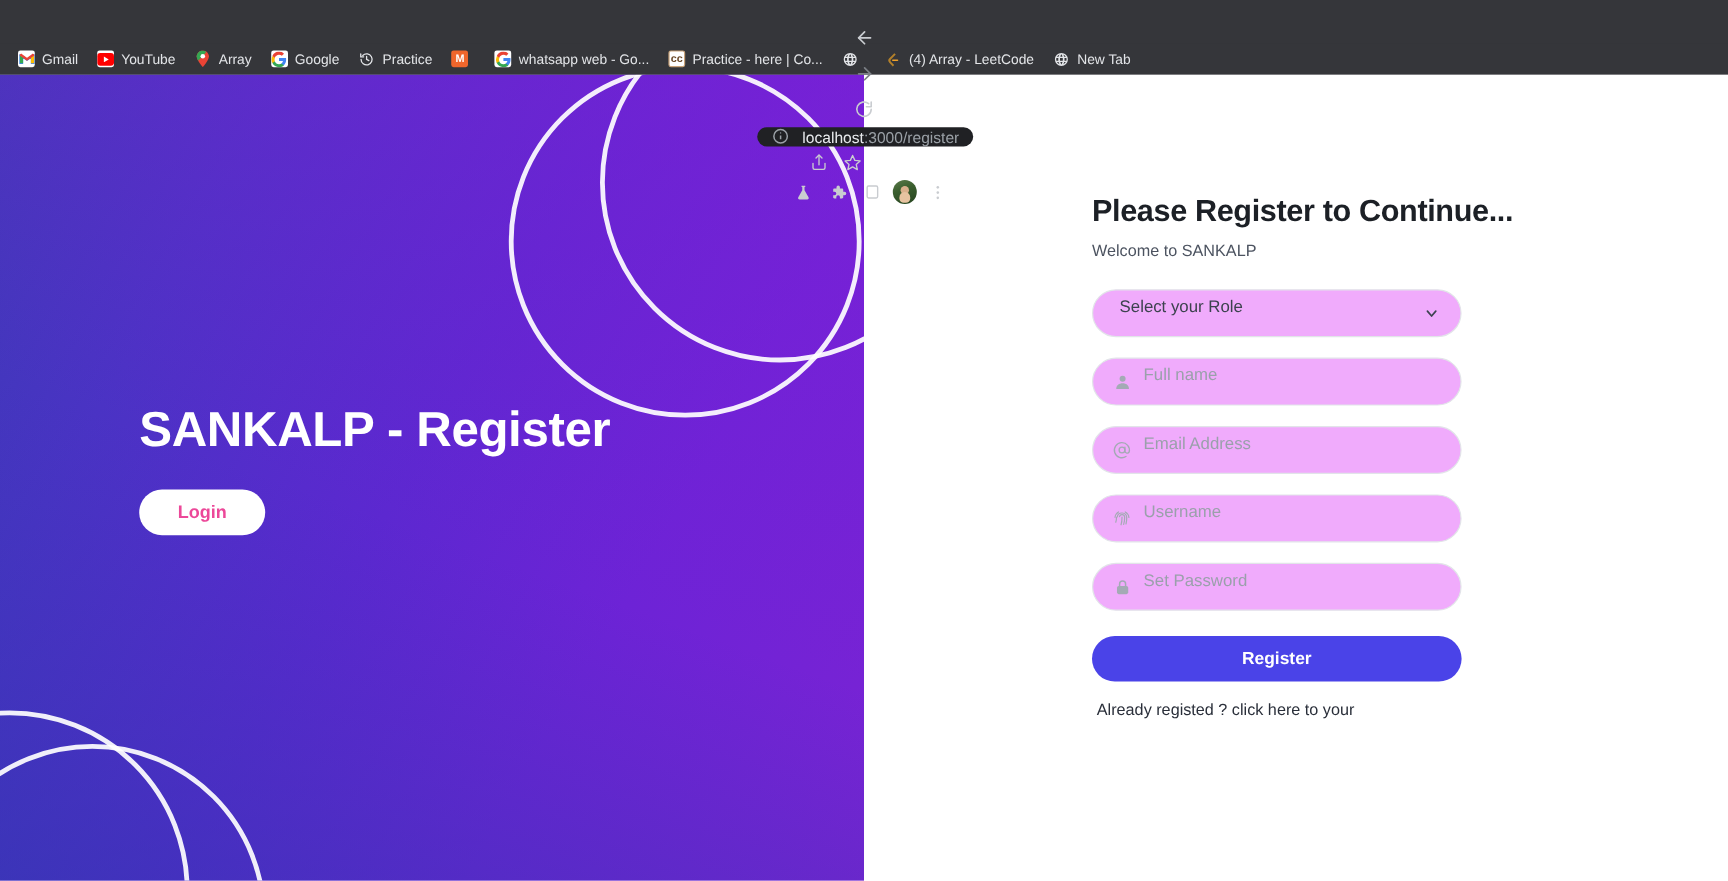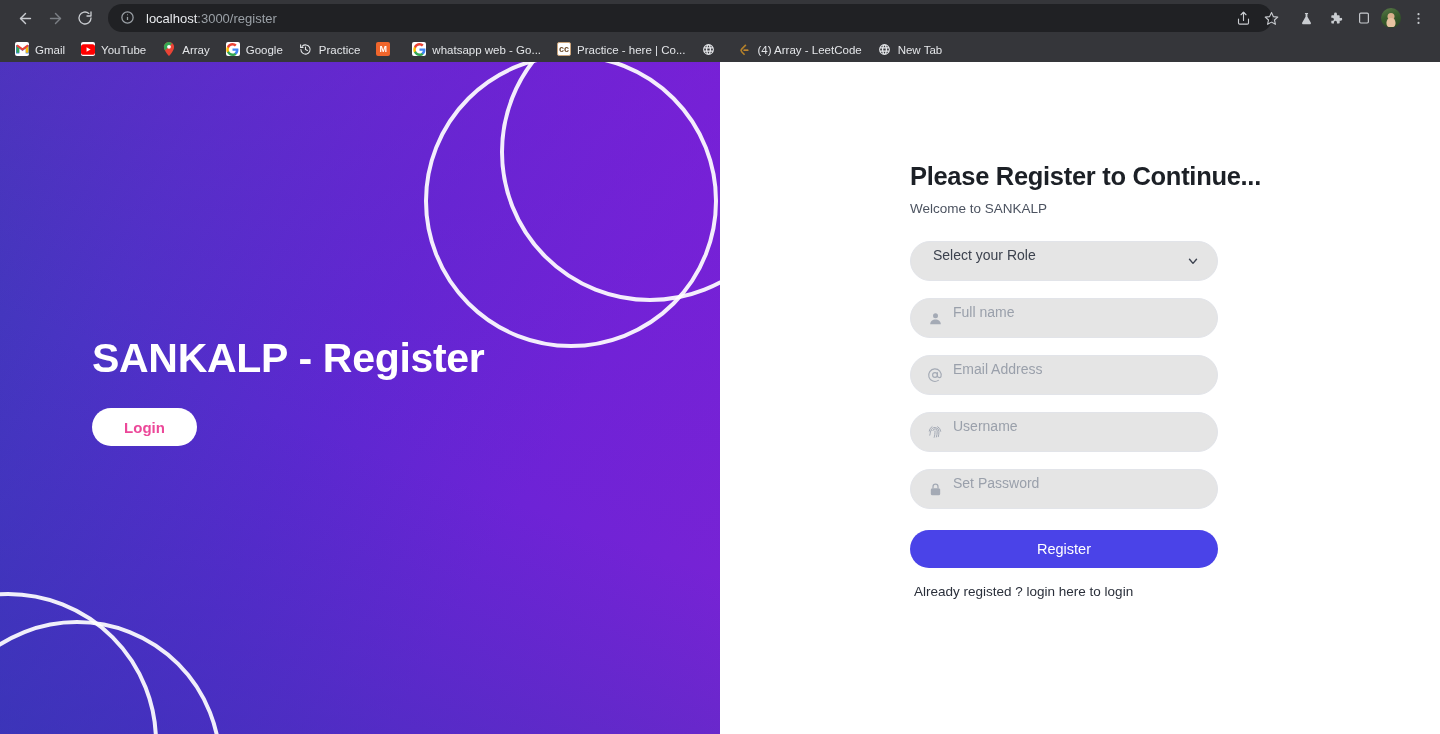--- a/index.html
+++ b/index.html
@@ -19,20 +19,21 @@
     background: #35363a;
     position: relative;
     z-index: 10;
   }
 
   .nav-bar {
     height: 36px;
     display: flex;
     align-items: center;
     padding: 16px 10px;
+    flex-direction: column;
   }
 
   .nav-btn {
     width: 30px;
     height: 30px;
     display: flex;
     align-items: center;
     justify-content: center;
     border-radius: 50%;
     color: #c9ccd0;
@@ -183,21 +184,21 @@
     pointer-events: none;
   }
   .circ-tr-1 { width: 294px; height: 294px; left: 424px; top: -8px; }
   .circ-tr-2 { width: 300px; height: 300px; left: 500px; top: -60px; }
   .circ-bl-1 { width: 300px; height: 300px; left: -142px; top: 530px; }
   .circ-bl-2 { width: 290px; height: 290px; left: -68px; top: 558px; }
 
   .hero-content {
     position: relative;
     z-index: 3;
-    padding-left: 92px;
+    padding-left: 116px;
     margin-top: -14px;
   }
   .hero-title {
     font-size: 41px;
     font-weight: bold;
     color: #ffffff;
     letter-spacing: -0.3px;
     line-height: 1.1;
   }
   .hero-sub {
@@ -252,21 +253,21 @@
   .field {
     position: relative;
     margin-top: 17px;
     height: 40px;
   }
   .field-box {
     width: 100%;
     height: 40px;
     border: 1px solid #e2e4e9;
     border-radius: 20px;
-    background: #e5e5e5;
+    background: #f0abfc;
     padding: 0 16px 12px 42px;
     font-size: 14px;
     color: #5a6070;
     font-family: "Liberation Sans", sans-serif;
     outline: none;
   }
   .field-box::placeholder { color: #9aa0ab; }
   select.field-box {
     appearance: none;
     -webkit-appearance: none;
@@ -296,21 +297,21 @@
 
   .register-btn {
     margin-top: 21px;
     width: 100%;
     height: 38px;
     background: #4a43e8;
     border: none;
     border-radius: 19px;
     color: #ffffff;
     font-size: 14.5px;
-    font-weight: normal;
+    font-weight: bold;
     font-family: "Liberation Sans", sans-serif;
     cursor: pointer;
   }
   .login-link {
     display: block;
     margin-top: 16px;
     font-size: 13.5px;
     color: #2a2f3a;
     text-align: left;
     padding-left: 4px;
@@ -595,17 +596,17 @@
         <span class="field-icon">
           <svg width="15" height="15" viewBox="0 0 24 24" fill="currentColor">
             <path d="M7 10V7.5a5 5 0 0 1 10 0V10h-2V7.5a3 3 0 0 0-6 0V10z"></path>
             <rect x="4.5" y="10" width="15" height="11" rx="2.4"></rect>
           </svg>
         </span>
       </div>
 
       <button class="register-btn">Register</button>
 
-      <a class="login-link" href="#">Already registed ? login here to login</a>
+      <a class="login-link" href="#">Already registed ? click here to your</a>
 
     </div>
   </div>
 </div>
 
 </body></html>

